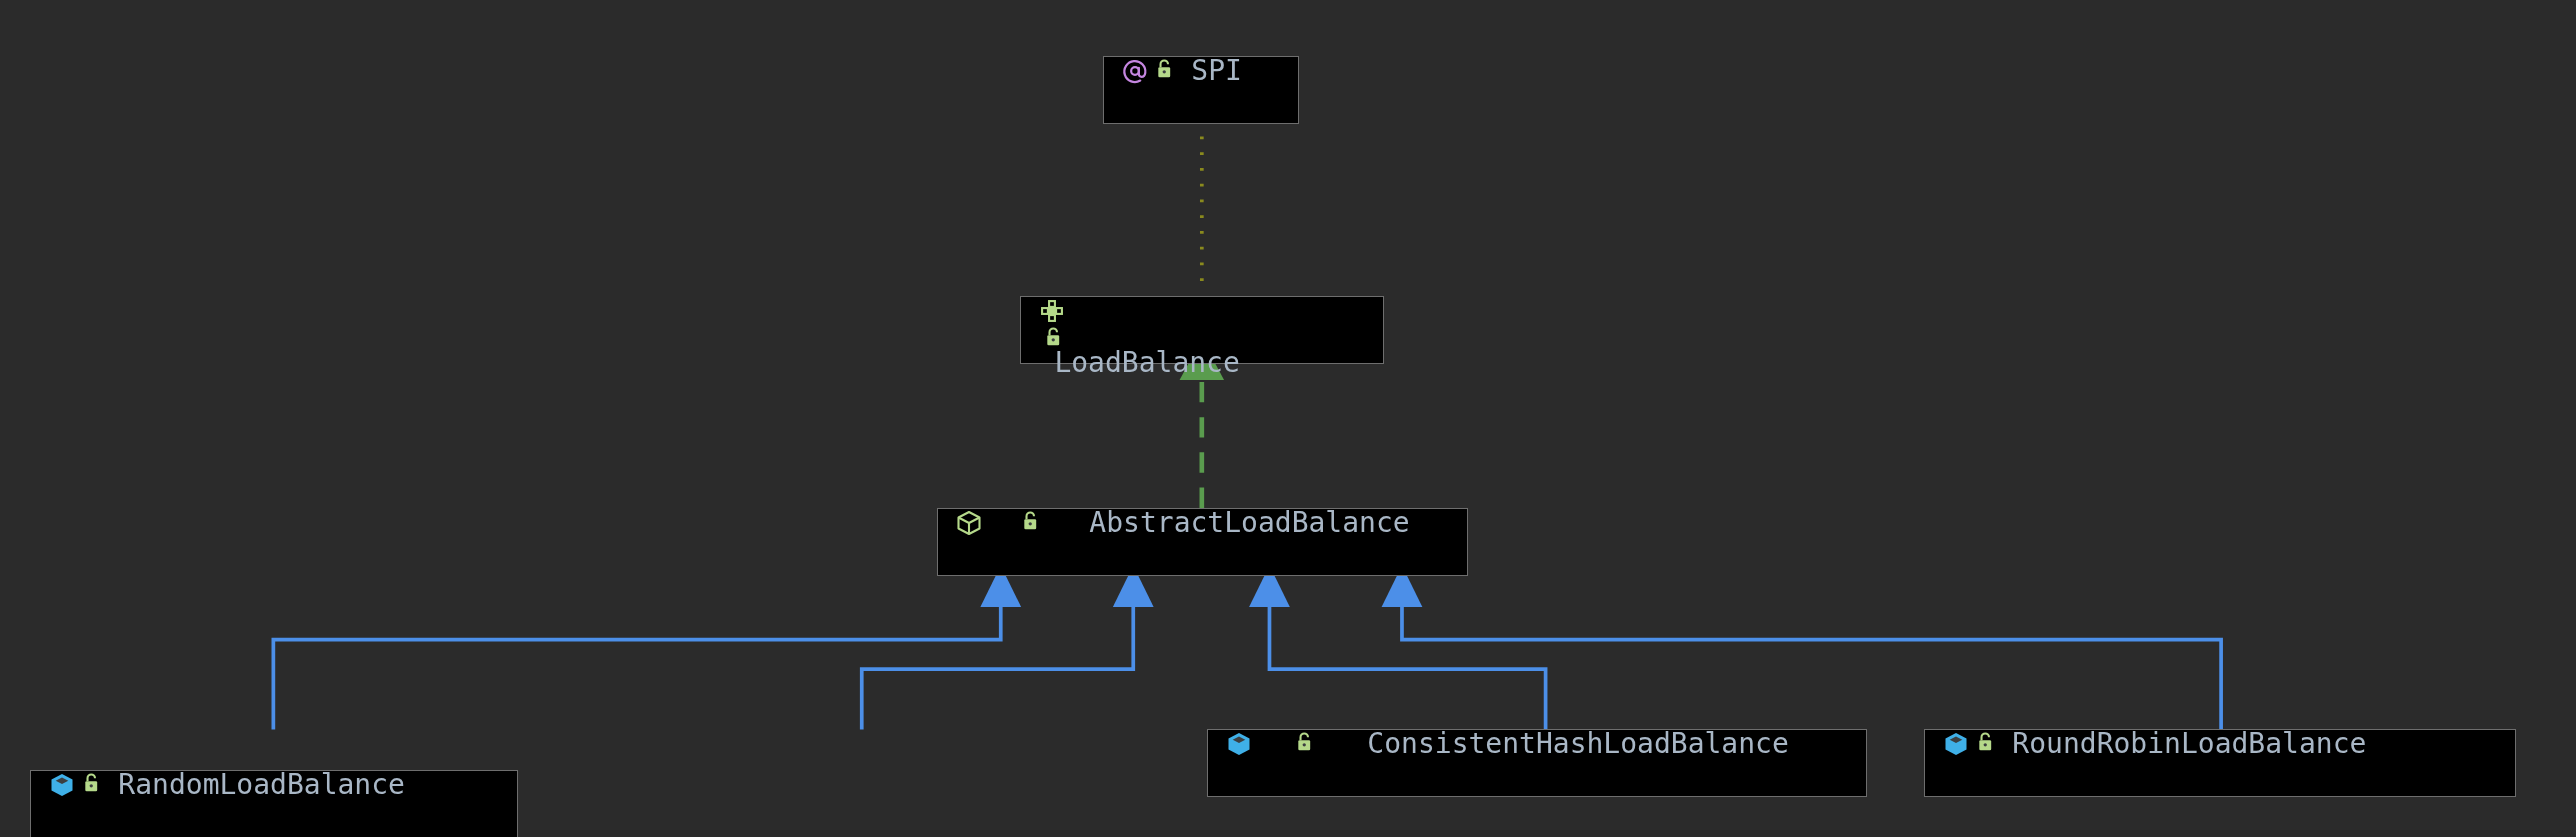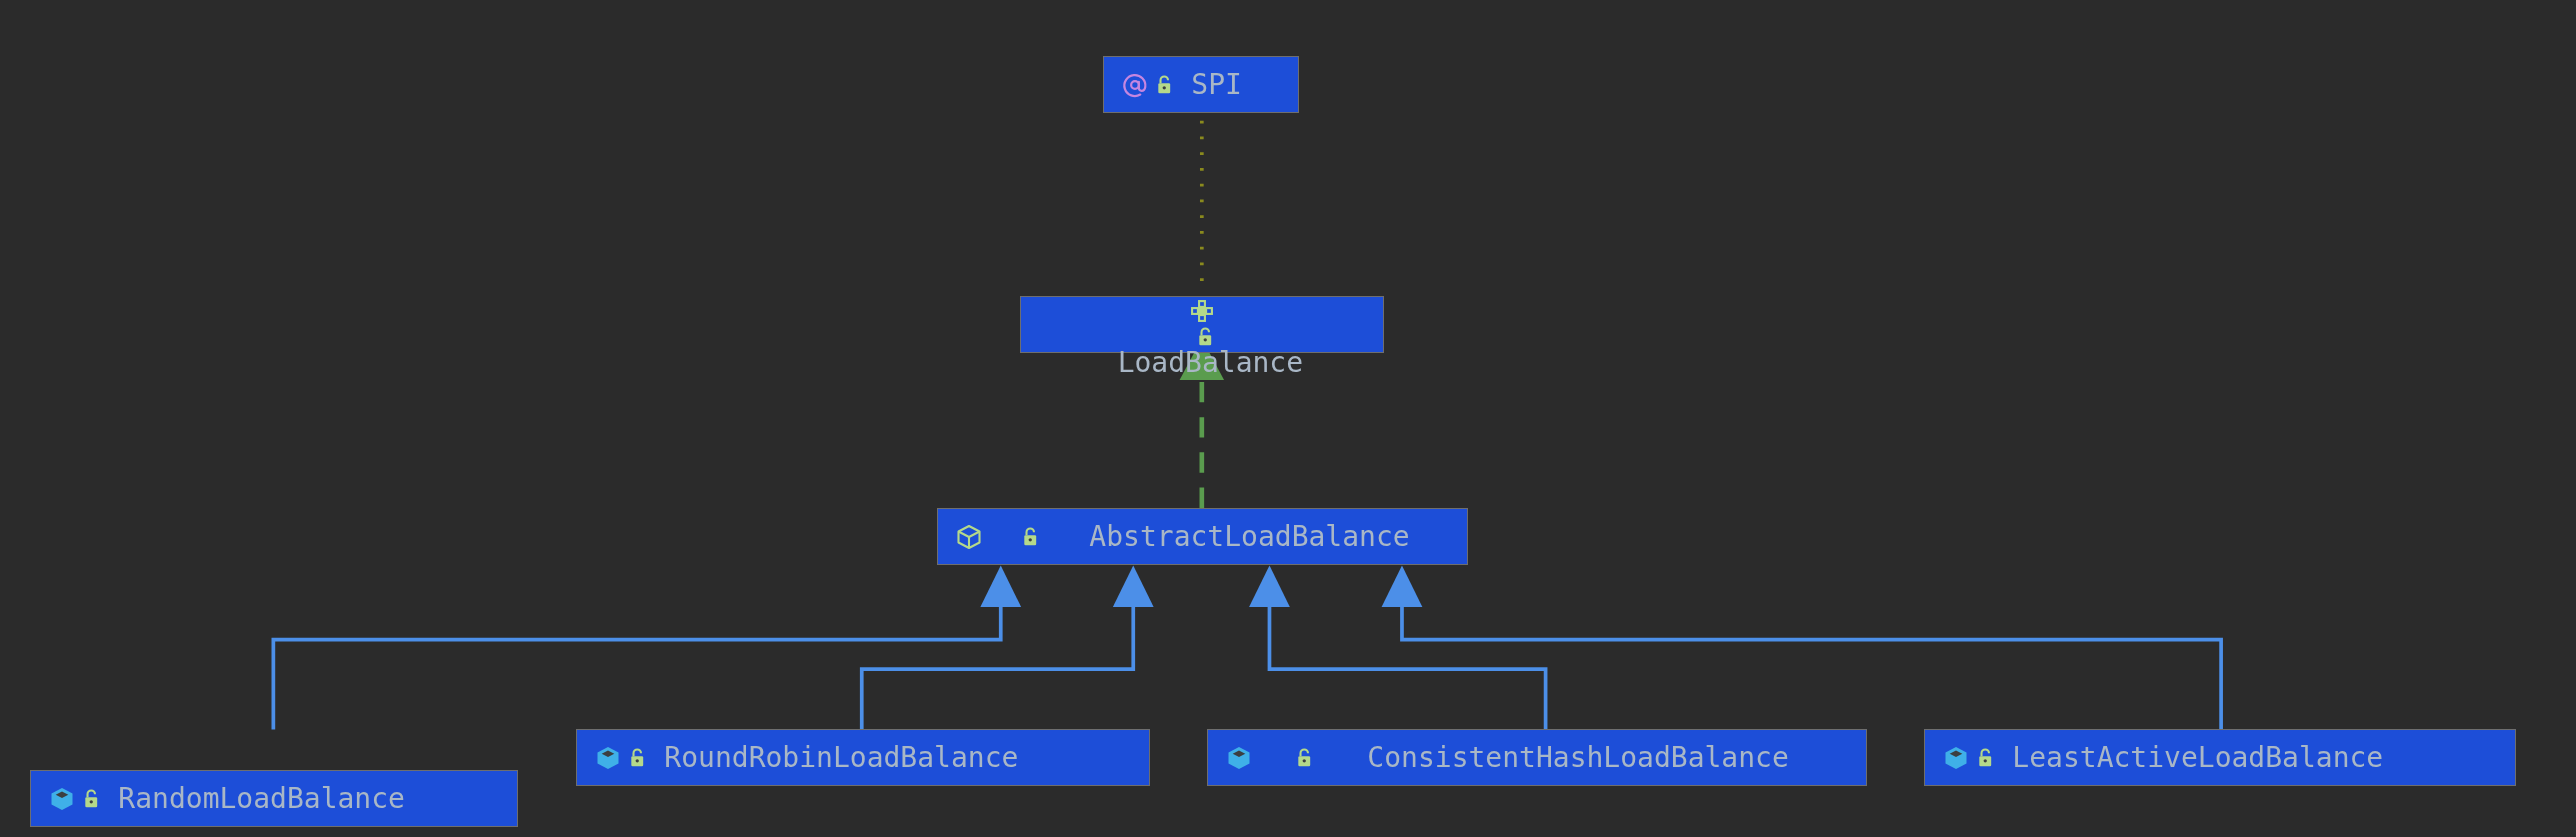--- a/index.html
+++ b/index.html
@@ -18,25 +18,24 @@
   #edges {
     position: absolute;
     left: 0; top: 0;
     width: 2576px;
     height: 838px;
     pointer-events: none;
   }
   .node {
     position: absolute;
     display: flex;
-    align-items: center;
     box-sizing: border-box;
-    background: #1d4ed8;
+    background: #000000;
     border: 1.9px solid #6e6e6e;
-    height: 57px;
+    height: 68px;
     padding: 0 16.7px;
     white-space: nowrap;
   }
   .node .icon-slot {
     display: inline-flex;
     align-items: center;
     justify-content: center;
     width: 28px;
     height: 28px;
     flex: 0 0 auto;
@@ -157,65 +156,49 @@
     <span class="lock-slot">
       <svg width="18.5" height="22" viewBox="0 0 16 20">
         <path d="M4.6 8.4V5.6a3.4 3.4 0 0 1 6.8 0" fill="none" stroke="#b5d98a" stroke-width="1.9"></path>
         <rect x="2.6" y="8.4" width="10.8" height="9.2" rx="1.2" fill="#b5d98a"></rect>
         <circle cx="8" cy="12.6" r="1.5" fill="#3c3f41"></circle>
       </svg>
     </span>
     <span class="label">RandomLoadBalance</span>
   </div>
 
-  <div class="node" style="left:576px; top:729px; width:574px;">
+
+  <div class="node" style="left:1207px; top:729px; width:660px;gap:36px;">
     <span class="icon-slot">
       <svg width="28" height="28" viewBox="0 0 24 24">
         <path d="M12 2.6 21 7.3v9.4L12 21.4 3 16.7V7.3z" fill="#3fb0e8"></path>
         <path d="M12 5.6 17.4 8.4 12 11.2 6.6 8.4z" fill="#3c3f41"></path>
       </svg>
     </span>
     <span class="lock-slot">
       <svg width="18.5" height="22" viewBox="0 0 16 20">
         <path d="M4.6 8.4V5.6a3.4 3.4 0 0 1 6.8 0" fill="none" stroke="#b5d98a" stroke-width="1.9"></path>
         <rect x="2.6" y="8.4" width="10.8" height="9.2" rx="1.2" fill="#b5d98a"></rect>
         <circle cx="8" cy="12.6" r="1.5" fill="#3c3f41"></circle>
       </svg>
     </span>
-    <span class="label">RoundRobinLoadBalance</span>
-  </div>
-
-  <div class="node" style="left:1207px; top:729px; width:660px;gap:36px;">
+    <span class="label">ConsistentHashLoadBalance</span>
+  </div>
+
+  <div class="node" style="left:1924px; top:729px; width:592px;">
     <span class="icon-slot">
       <svg width="28" height="28" viewBox="0 0 24 24">
         <path d="M12 2.6 21 7.3v9.4L12 21.4 3 16.7V7.3z" fill="#3fb0e8"></path>
         <path d="M12 5.6 17.4 8.4 12 11.2 6.6 8.4z" fill="#3c3f41"></path>
       </svg>
     </span>
     <span class="lock-slot">
       <svg width="18.5" height="22" viewBox="0 0 16 20">
         <path d="M4.6 8.4V5.6a3.4 3.4 0 0 1 6.8 0" fill="none" stroke="#b5d98a" stroke-width="1.9"></path>
         <rect x="2.6" y="8.4" width="10.8" height="9.2" rx="1.2" fill="#b5d98a"></rect>
         <circle cx="8" cy="12.6" r="1.5" fill="#3c3f41"></circle>
       </svg>
     </span>
-    <span class="label">ConsistentHashLoadBalance</span>
-  </div>
-
-  <div class="node" style="left:1924px; top:729px; width:592px;">
-    <span class="icon-slot">
-      <svg width="28" height="28" viewBox="0 0 24 24">
-        <path d="M12 2.6 21 7.3v9.4L12 21.4 3 16.7V7.3z" fill="#3fb0e8"></path>
-        <path d="M12 5.6 17.4 8.4 12 11.2 6.6 8.4z" fill="#3c3f41"></path>
-      </svg>
-    </span>
-    <span class="lock-slot">
-      <svg width="18.5" height="22" viewBox="0 0 16 20">
-        <path d="M4.6 8.4V5.6a3.4 3.4 0 0 1 6.8 0" fill="none" stroke="#b5d98a" stroke-width="1.9"></path>
-        <rect x="2.6" y="8.4" width="10.8" height="9.2" rx="1.2" fill="#b5d98a"></rect>
-        <circle cx="8" cy="12.6" r="1.5" fill="#3c3f41"></circle>
-      </svg>
-    </span>
-    <span class="label">LeastActiveLoadBalance</span>
+    <span class="label">RoundRobinLoadBalance</span>
   </div>
 
 </div>
 
 
 </body></html>

